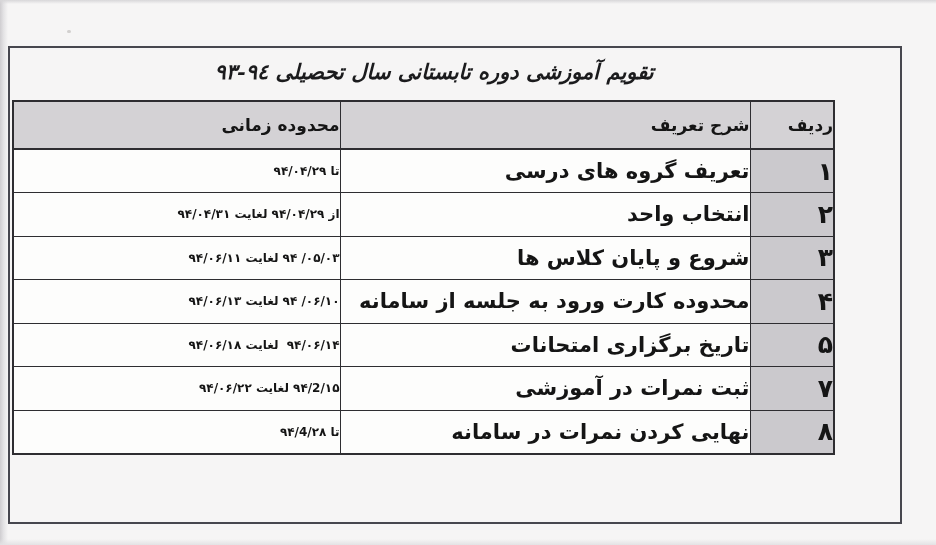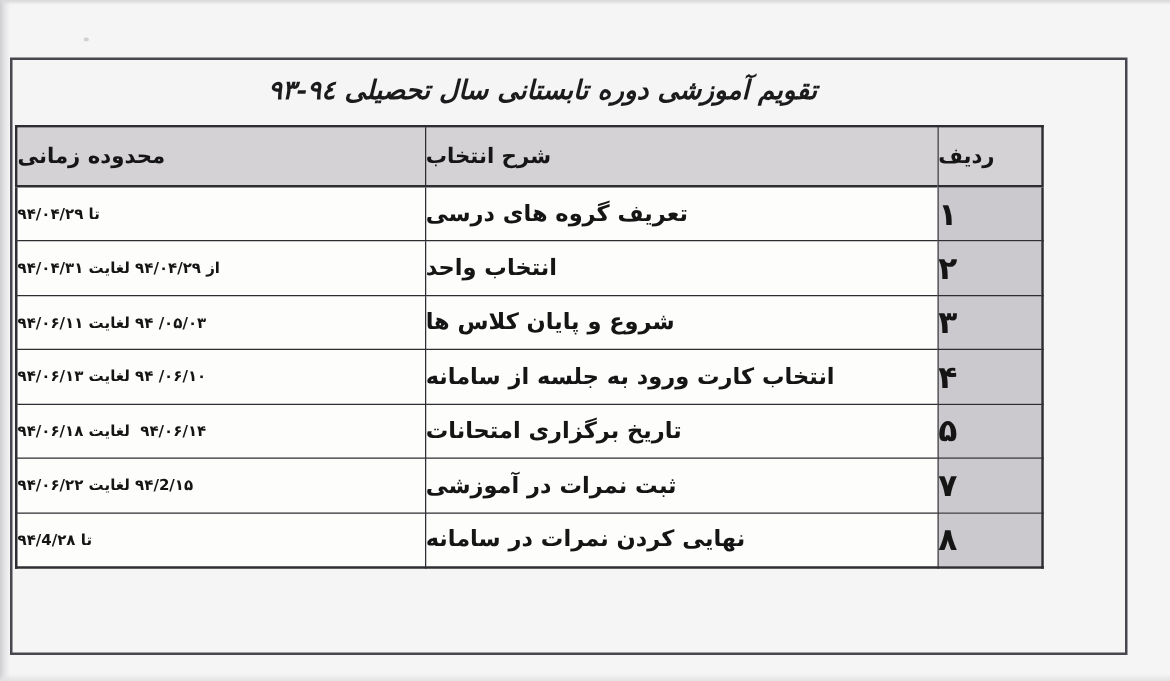--- a/index.html
+++ b/index.html
@@ -51,29 +51,29 @@
     position:absolute;left:12px;top:100px;width:821px;
     direction:rtl;border-collapse:collapse;table-layout:fixed;
     border:2.5px solid var(--grid_line);
     background:var(--cell_bg);
   }
   table.cal col.c-num{width:84px;}
   table.cal col.c-op{width:410px;}
   table.cal col.c-time{width:327px;}
   table.cal th,table.cal td{
     border:1.6px solid var(--grid_line);
-    text-align:left;vertical-align:middle;
+    text-align:right;vertical-align:middle;
     font-weight:bold;color:var(--text);
     overflow:hidden;white-space:nowrap;
   }
   tr.hdr{height:48px;}
   tr.hdr th{background:var(--header_bg);font-size:17px;border-bottom:2.2px solid var(--grid_line);}
   tr.row{height:43.5px;}
   td.num{background:var(--rownum_bg);font-size:25px;line-height:1;}
-  td.op{font-size:18px;}
+  td.op{font-size:21px;}
   td.time{font-size:12px;}
 </style>
 </head>
 <body>
 
 <div class="edge-left"></div>
 <div class="top-shade"></div>
 <div class="bottom-shade"></div>
 <div class="speck s1"></div>
 <div class="speck s2"></div>
@@ -85,41 +85,41 @@
 
 <table class="cal">
   <colgroup>
       <col class="c-num">
       <col class="c-op">
       <col class="c-time">
     </colgroup>
   <tbody>
     <tr class="hdr">
       <th>ردیف</th>
-      <th>شرح انتخاب</th>
+      <th>شرح تعریف</th>
       <th>محدوده زمانی</th>
     </tr>
     <tr class="row">
       <td class="num">۱</td>
       <td class="op">تعریف گروه های درسی</td>
       <td class="time">تا ۹۴/۰۴/۲۹</td>
     </tr>
     <tr class="row">
       <td class="num">۲</td>
       <td class="op">انتخاب واحد</td>
       <td class="time">از ۹۴/۰۴/۲۹ لغایت ۹۴/۰۴/۳۱</td>
     </tr>
     <tr class="row">
       <td class="num">۳</td>
       <td class="op">شروع و پایان کلاس ها</td>
       <td class="time">‪۹۴ /۰۵/۰۳‬ لغایت ۹۴/۰۶/۱۱</td>
     </tr>
     <tr class="row">
       <td class="num">۴</td>
-      <td class="op">انتخاب کارت ورود به جلسه از سامانه</td>
+      <td class="op">محدوده کارت ورود به جلسه از سامانه</td>
       <td class="time">‪۹۴ /۰۶/۱۰‬ لغایت ۹۴/۰۶/۱۳</td>
     </tr>
     <tr class="row">
       <td class="num">۵</td>
       <td class="op">تاریخ برگزاری امتحانات</td>
       <td class="time">۹۴/۰۶/۱۴ &nbsp;لغایت ۹۴/۰۶/۱۸</td>
     </tr>
     <tr class="row">
       <td class="num">۷</td>
       <td class="op">ثبت نمرات در آموزشی</td>

